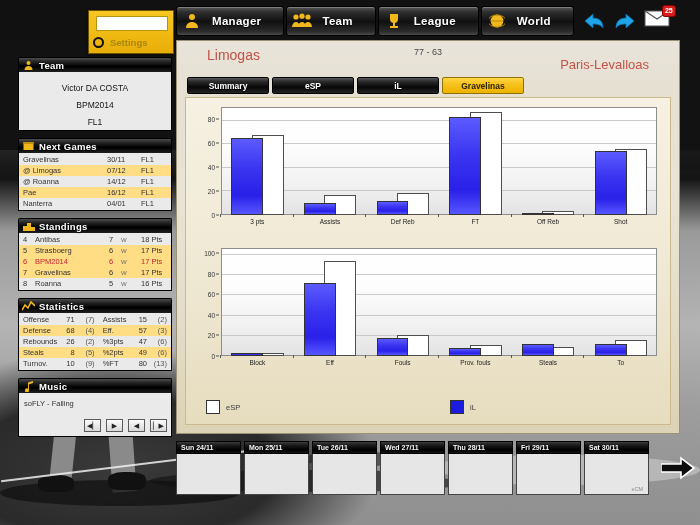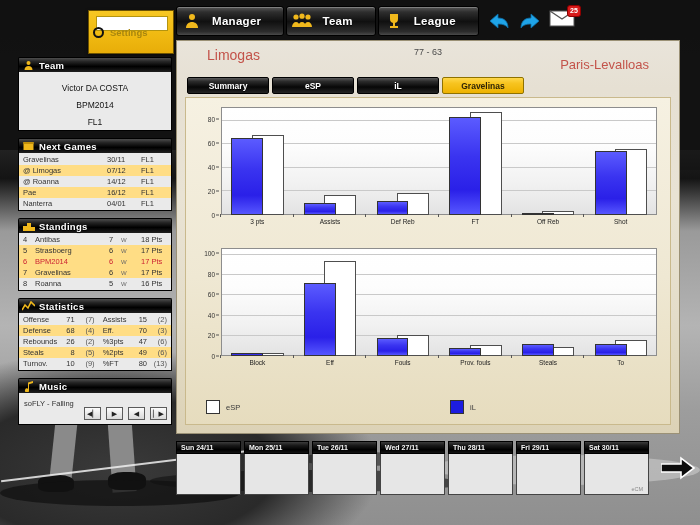--- a/index.html
+++ b/index.html
@@ -59,21 +59,21 @@
     position:absolute; left:88px; top:10px; width:86px; height:44px;
     background:linear-gradient(180deg,#f7c723 0%,#f0ba12 55%,#e8ad08 100%);
     border:1px solid #6d5200;
     z-index:45;
     box-shadow:0 1px 3px rgba(0,0,0,.6);
   }
   #settings-input {
     position:absolute; left:7px; top:5px; width:72px; height:15px;
     background:#fff; border:1px solid #b4940f;
   }
-  #settings-row { position:absolute; left:4px; top:16px; display:flex; align-items:center; }
+  #settings-row { position:absolute; left:4px; top:26px; display:flex; align-items:center; }
   #settings-knob {
     width:11px; height:11px; border:2px solid #111; border-radius:50%;
     margin-right:6px;
   }
   #settings-label { font-size:9.5px; color:#a8860f; font-weight:bold; }
 
   
   #sidebar { position:absolute; left:18px; top:57px; width:154px; z-index:30; }
   .panel { margin-bottom:7px; }
   .panel-head {
@@ -105,21 +105,21 @@
   .row .cw { width:20px; font-size:6px; color:#666; }
 
   
   .strow { display:flex; font-size:7.5px; color:#333; height:11px; align-items:center; padding:0 4px; }
   .strow.alt { background:#ffdd85; }
   .strow .k { width:40px; }
   .strow .v { width:17px; text-align:right; }
   .strow .p { width:22px; text-align:right; color:#555; }
 
   
-  #music-body { height:32px; position:relative; }
+  #music-body { height:44px; position:relative; }
   #music-track { font-size:7.5px; color:#333; padding:4px 0 0 5px; }
   #music-ctrls { position:absolute; right:4px; bottom:4px; display:flex; gap:5px; }
   .mbtn {
     width:17px; height:13px;
     background:linear-gradient(180deg,#fcfcfc 0%,#d9d9d9 100%);
     border:1px solid #5b5b5b;
     display:flex; align-items:center; justify-content:center;
     cursor:pointer;
   }
   .mbtn .g { font-size:7px; color:#222; line-height:7px; }
@@ -253,20 +253,29 @@
   <div class="navbtn">
     <span class="ico">
       <svg width="16" height="18" viewBox="0 0 16 18">
           <path d="M4 2h8v5a4 4 0 0 1-8 0z" fill="#f0b81c"></path>
           <rect x="7" y="10" width="2" height="4" fill="#f0b81c"></rect>
           <rect x="4" y="14" width="8" height="2" fill="#f0b81c"></rect>
         </svg>
     </span>
     <span class="lbl">League</span>
   </div>
+  <div class="navbtn">
+    <span class="ico">
+      <svg width="16" height="16" viewBox="0 0 16 16">
+          <circle cx="8" cy="8" r="6.4" fill="#f0b81c"></circle>
+          <path d="M2 8h12M8 2a9 6 0 0 1 0 12a9 6 0 0 1 0-12z" stroke="#b68a08" fill="none" stroke-width="1"></path>
+        </svg>
+    </span>
+    <span class="lbl">World</span>
+  </div>
 
   <div class="arrowbtn">
     <svg width="24" height="20" viewBox="0 0 24 20">
         <path d="M11 3L3 10l8 7v-4c5 0 8 1 10 4 0-7-4-10-10-10z" fill="#1fa4e8" stroke="#0b6fa8" stroke-width=".8"></path>
       </svg>
   </div>
   <div class="arrowbtn">
     <svg width="24" height="20" viewBox="0 0 24 20">
         <path d="M13 3l8 7-8 7v-4C8 13 5 14 3 17c0-7 4-10 10-10z" fill="#1fa4e8" stroke="#0b6fa8" stroke-width=".8"></path>
       </svg>
@@ -412,21 +421,21 @@
         <span class="p">(7)</span>
         <span class="k" style="padding-left:8px">Assists</span>
         <span class="v">15</span>
         <span class="p">(2)</span>
       </div>
       <div class="strow alt">
         <span class="k">Defense</span>
         <span class="v">68</span>
         <span class="p">(4)</span>
         <span class="k" style="padding-left:8px">Eff.</span>
-        <span class="v">70</span>
+        <span class="v">57</span>
         <span class="p">(3)</span>
       </div>
       <div class="strow">
         <span class="k">Rebounds</span>
         <span class="v">26</span>
         <span class="p">(2)</span>
         <span class="k" style="padding-left:8px">%3pts</span>
         <span class="v">47</span>
         <span class="p">(6)</span>
       </div>

